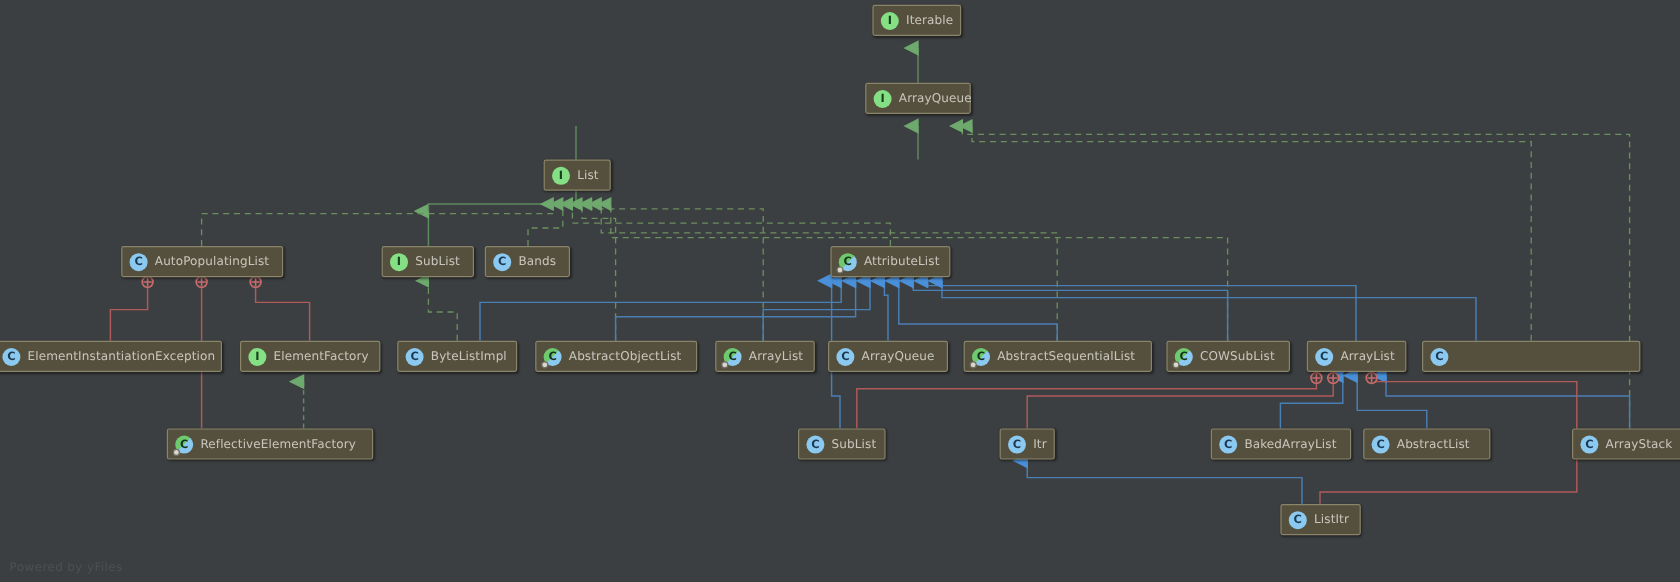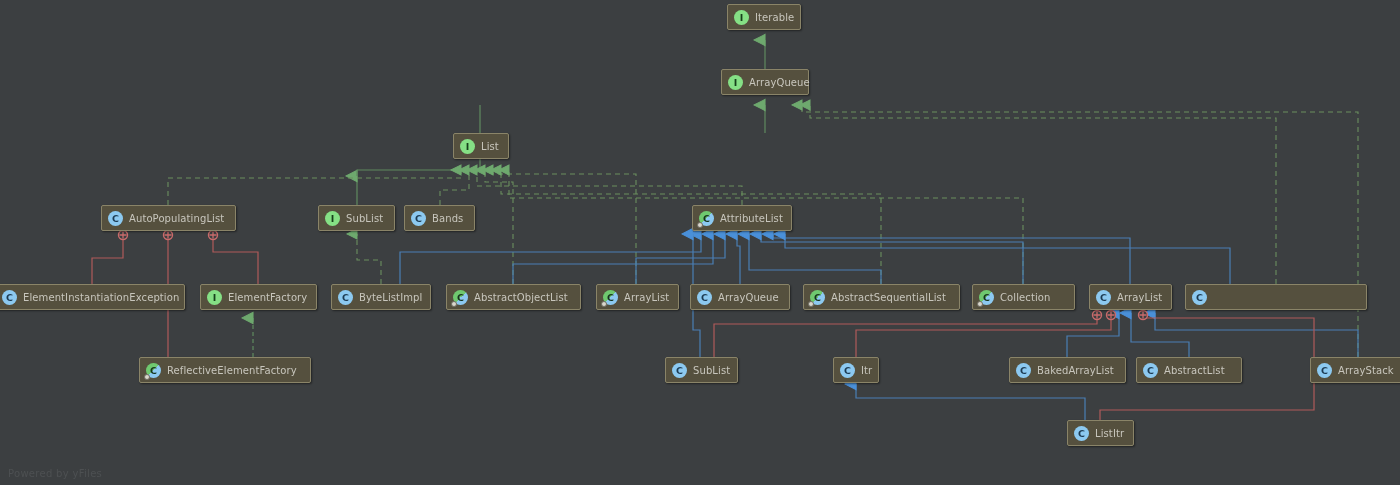--- a/index.html
+++ b/index.html
@@ -214,21 +214,21 @@
       <div class="node" style="left: 690px; top: 284px; width: 100px;">
         <span class="ico ico-class">C</span>
         <span class="lbl">ArrayQueue</span>
       </div>
       <div class="node" style="left: 803px; top: 284px; width: 157px;">
         <span class="ico ico-abstract">C<span class="abs-dot"></span></span>
         <span class="lbl">AbstractSequentialList</span>
       </div>
       <div class="node" style="left: 972px; top: 284px; width: 103px;">
         <span class="ico ico-abstract">C<span class="abs-dot"></span></span>
-        <span class="lbl">Collection</span>
+        <span class="lbl">COWSubList</span>
       </div>
       <div class="node" style="left: 1089px; top: 284px; width: 83px;">
         <span class="ico ico-class">C</span>
         <span class="lbl">ArrayList</span>
       </div>
       <div class="node" style="left: 1185px; top: 284px; width: 182px;">
         <span class="ico ico-class">C</span>
       </div>
       <div class="node" style="left: 139px; top: 357px; width: 172px;">
         <span class="ico ico-abstract">C<span class="abs-dot"></span></span>

